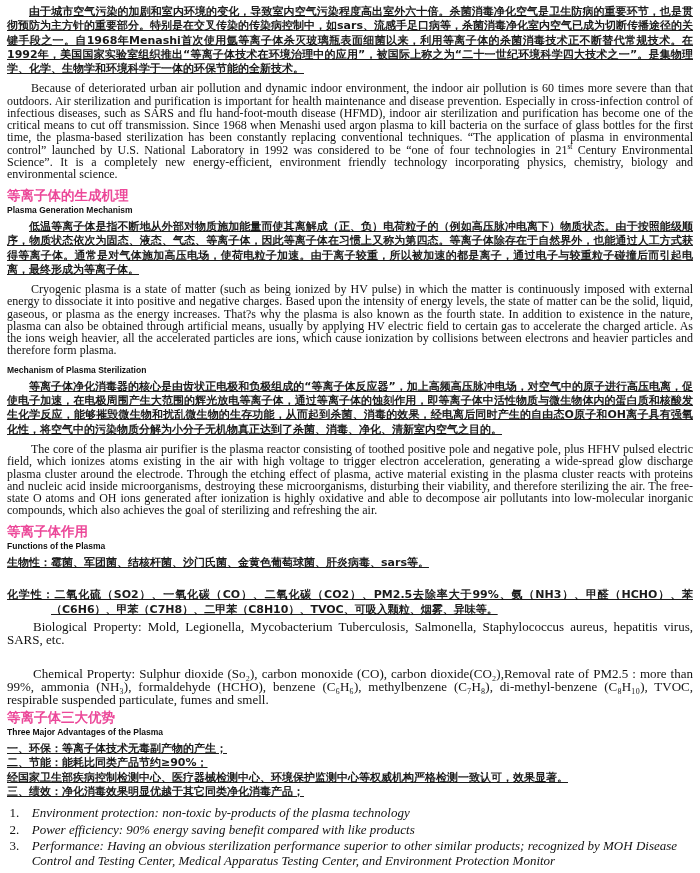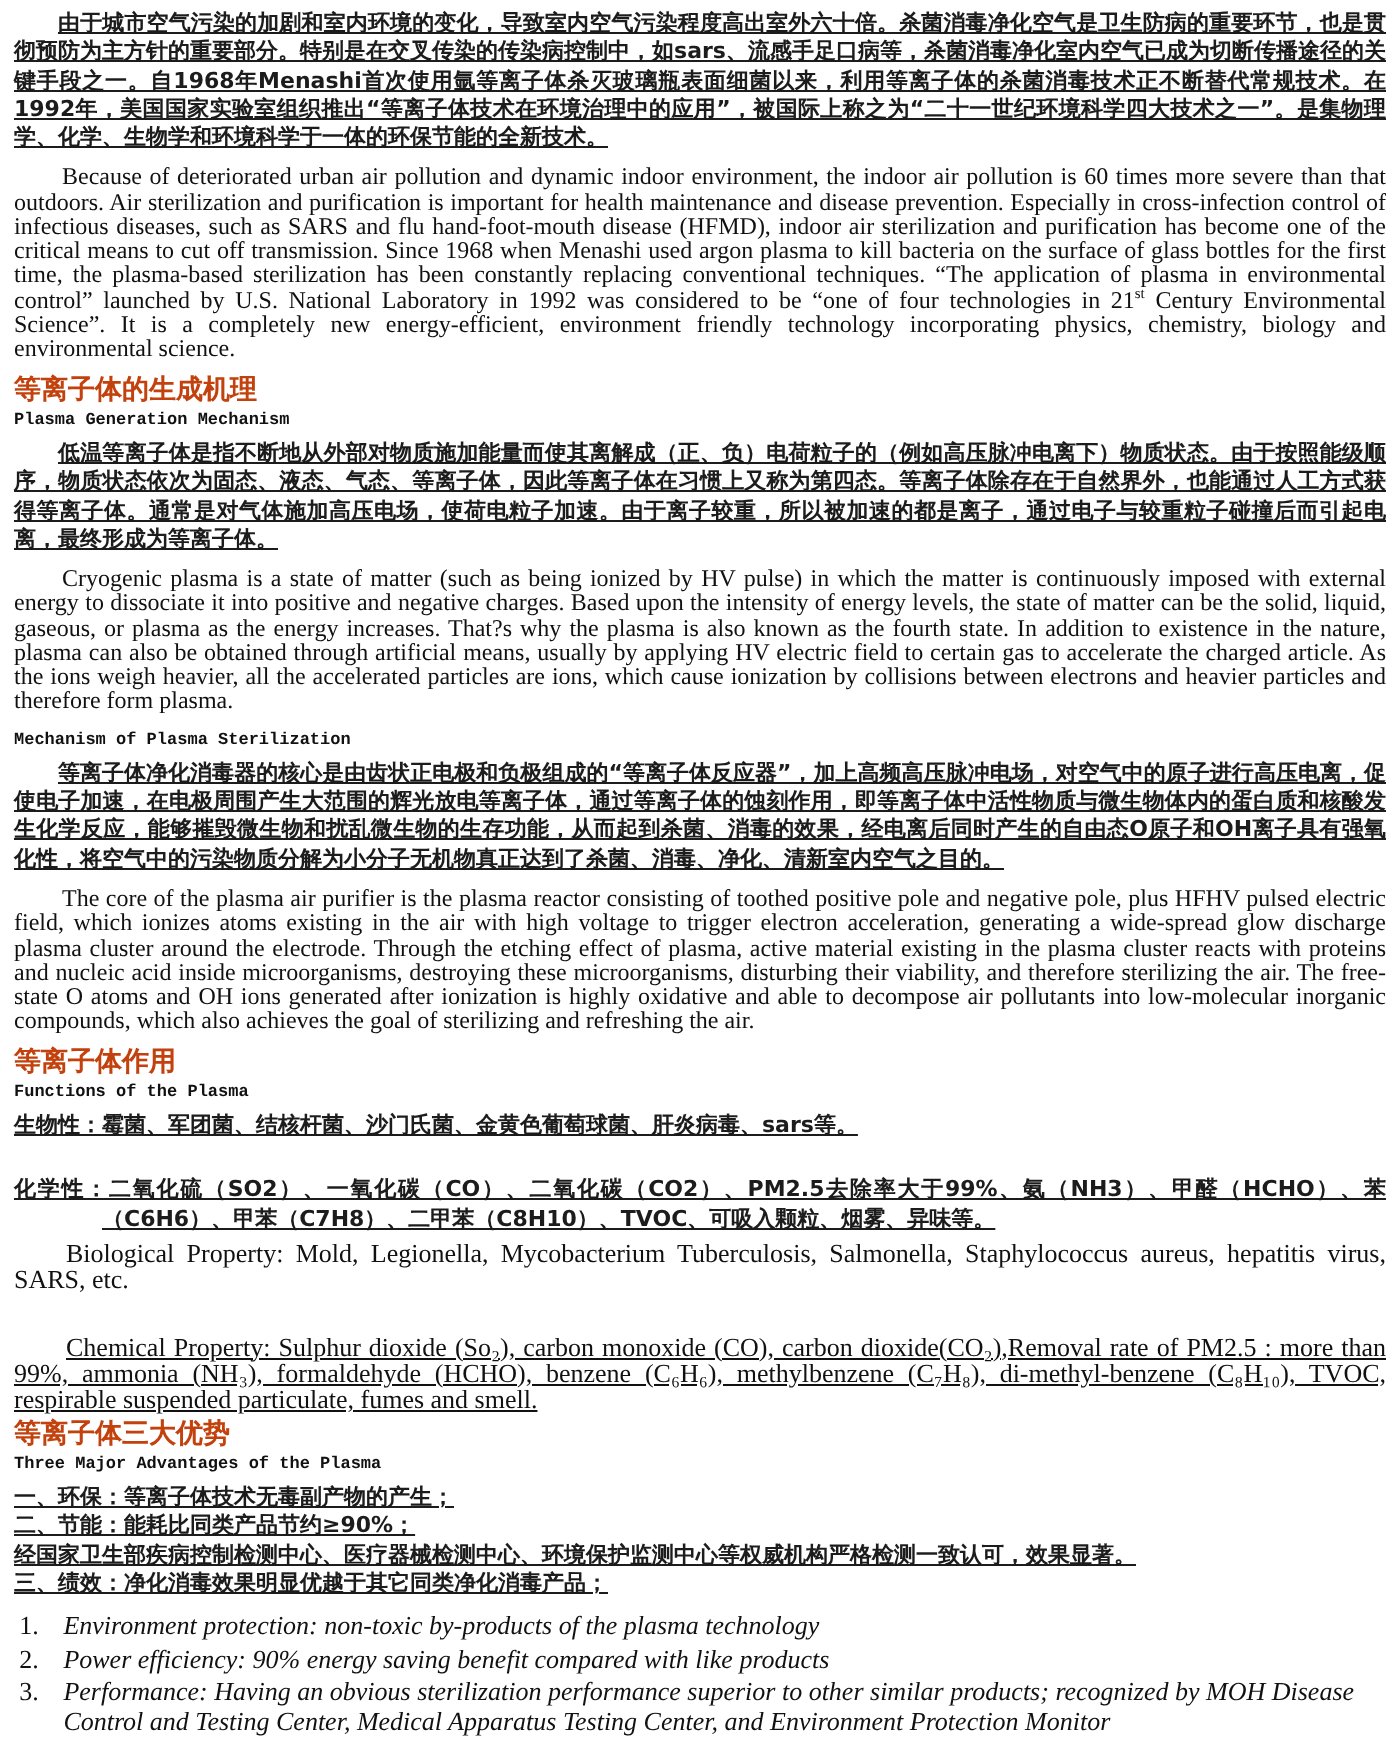--- a/index.html
+++ b/index.html
@@ -36,24 +36,24 @@
     padding-left: 4em;
     text-indent: -4em;
   }
   .section-head { margin: 2px 0 5px 0; }
   .zh-title {
     font-family: "DejaVu Sans", sans-serif;
     font-weight: bold;
     font-size: 13.5px;
     line-height: 1.15;
     margin: 0;
-    color: #c2410c;
+    color: #ec4899;
   }
   .en-subtitle {
-    font-family: Liberation Mono, monospace;
+    font-family: Liberation Sans, sans-serif;
     font-weight: bold;
     font-size: 8.5px;
     line-height: 1.2;
     color: #111111;
     margin: 1px 0 0 0;
   }
   sup { font-size: 62%; vertical-align: super; line-height: 0; }
   .zh-line { margin: 0; }
   .num-list {
     font-family: "Liberation Serif", "DejaVu Serif", serif;
@@ -90,21 +90,21 @@
   <p class="en indent">The core of the plasma air purifier is the plasma reactor consisting of toothed  positive pole and negative pole, plus HFHV pulsed electric field, which ionizes atoms existing in the air with high voltage to trigger  electron  acceleration, generating a wide-spread glow discharge plasma cluster  around  the  electrode. Through the etching effect of  plasma,  active material existing in the plasma cluster reacts with proteins and nucleic acid  inside microorganisms, destroying these microorganisms, disturbing their viability, and therefore sterilizing  the air. The free-state O atoms and  OH  ions generated after ionization  is  highly  oxidative  and  able  to  decompose  air  pollutants  into  low-molecular inorganic compounds, which also achieves the goal of sterilizing and refreshing the air.</p>
 
   <div class="section-head">
     <h2 class="zh-title">等离子体作用</h2>
     <div class="en-subtitle">Functions of the Plasma</div>
   </div>
 
   <p class="zh zh-line" style="margin-bottom:18px;">生物性：霉菌、军团菌、结核杆菌、沙门氏菌、金黄色葡萄球菌、肝炎病毒、sars等。</p>
   <p class="zh hang" style="margin-bottom:3px;">化学性：二氧化硫（SO2）、一氧化碳（CO）、二氧化碳（CO2）、PM2.5去除率大于99%、氨（NH3）、甲醛（HCHO）、苯（C6H6）、甲苯（C7H8）、二甲苯（C8H10）、TVOC、可吸入颗粒、烟雾、异味等。</p>
   <p class="en indent" style="margin-bottom:20px; font-size:13px;">Biological Property: Mold, Legionella, Mycobacterium Tuberculosis,  Salmonella, Staphylococcus  aureus, hepatitis virus, SARS, etc.</p>
-  <p class="en indent" style="margin-bottom:4px; font-size:13px;text-decoration:underline;">Chemical Property: Sulphur dioxide  (So₂),  carbon monoxide (CO), carbon dioxide(CO₂),Removal rate of  PM2.5 : more than 99%, ammonia (NH₃), formaldehyde (HCHO), benzene (C₆H₆),  methylbenzene (C₇H₈),  di-methyl-benzene (C₈H₁₀), TVOC, respirable suspended particulate, fumes and smell.</p>
+  <p class="en indent" style="margin-bottom:4px; font-size:13px;">Chemical Property: Sulphur dioxide  (So₂),  carbon monoxide (CO), carbon dioxide(CO₂),Removal rate of  PM2.5 : more than 99%, ammonia (NH₃), formaldehyde (HCHO), benzene (C₆H₆),  methylbenzene (C₇H₈),  di-methyl-benzene (C₈H₁₀), TVOC, respirable suspended particulate, fumes and smell.</p>
 
   <div class="section-head">
     <h2 class="zh-title">等离子体三大优势</h2>
     <div class="en-subtitle">Three Major Advantages of the Plasma</div>
   </div>
 
   <div style="margin-bottom:6px;">
     <p class="zh zh-line">一、环保：等离子体技术无毒副产物的产生；</p>
     <p class="zh zh-line">二、节能：能耗比同类产品节约≥90%；</p>
     <p class="zh zh-line">经国家卫生部疾病控制检测中心、医疗器械检测中心、环境保护监测中心等权威机构严格检测一致认可，效果显著。</p>

